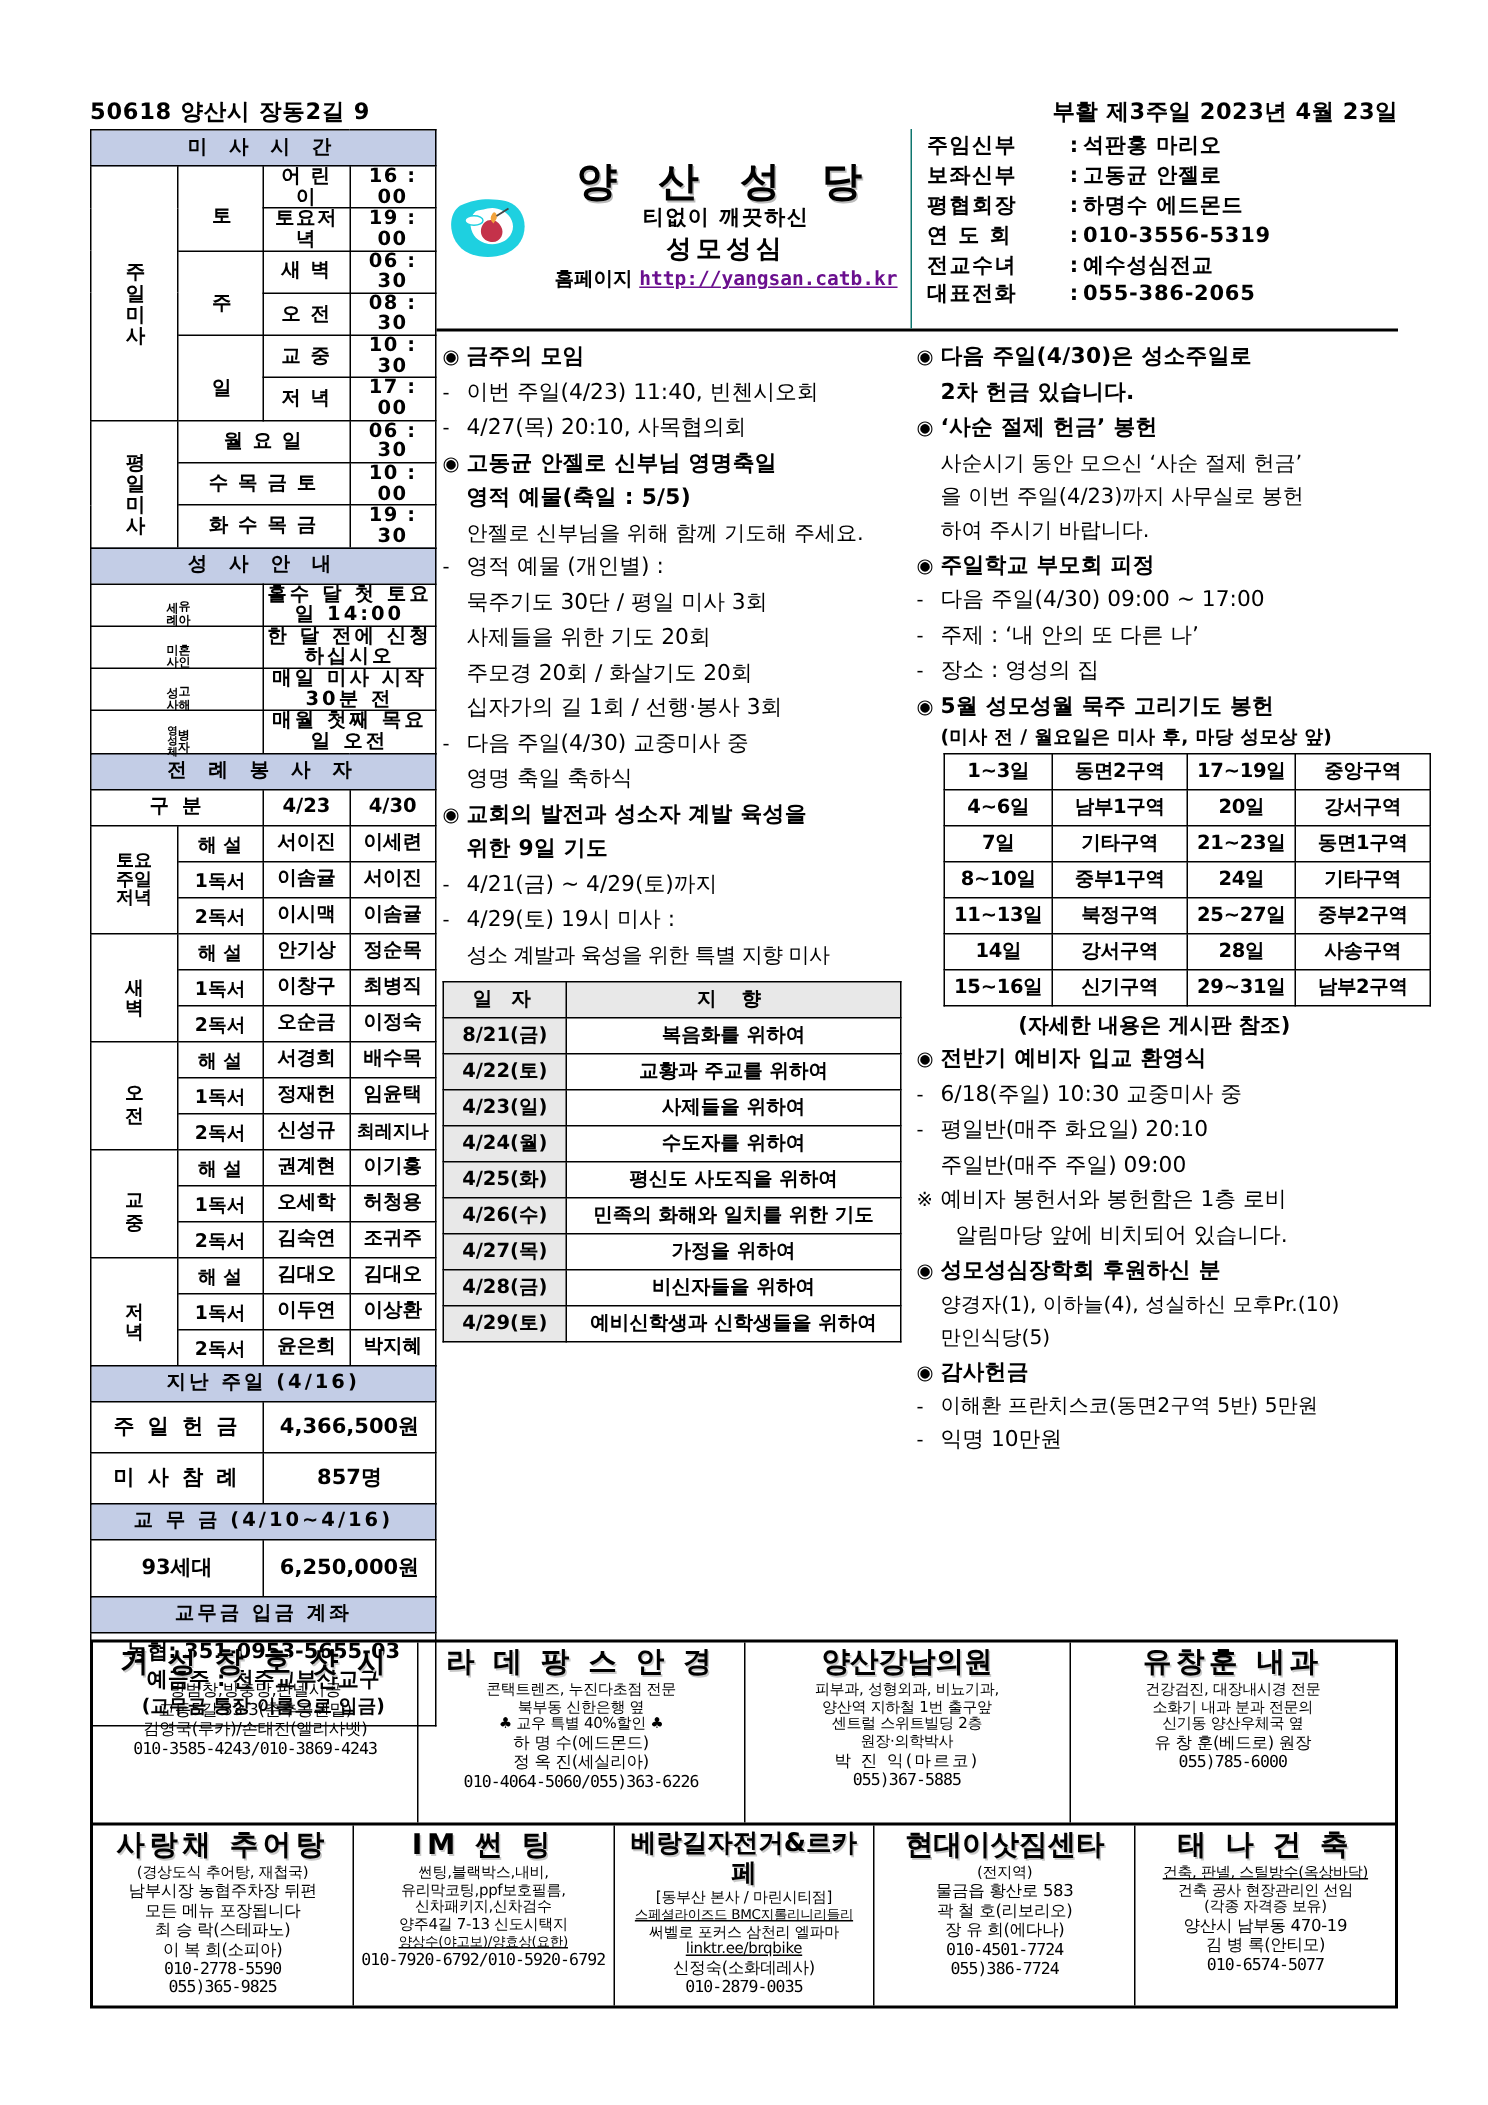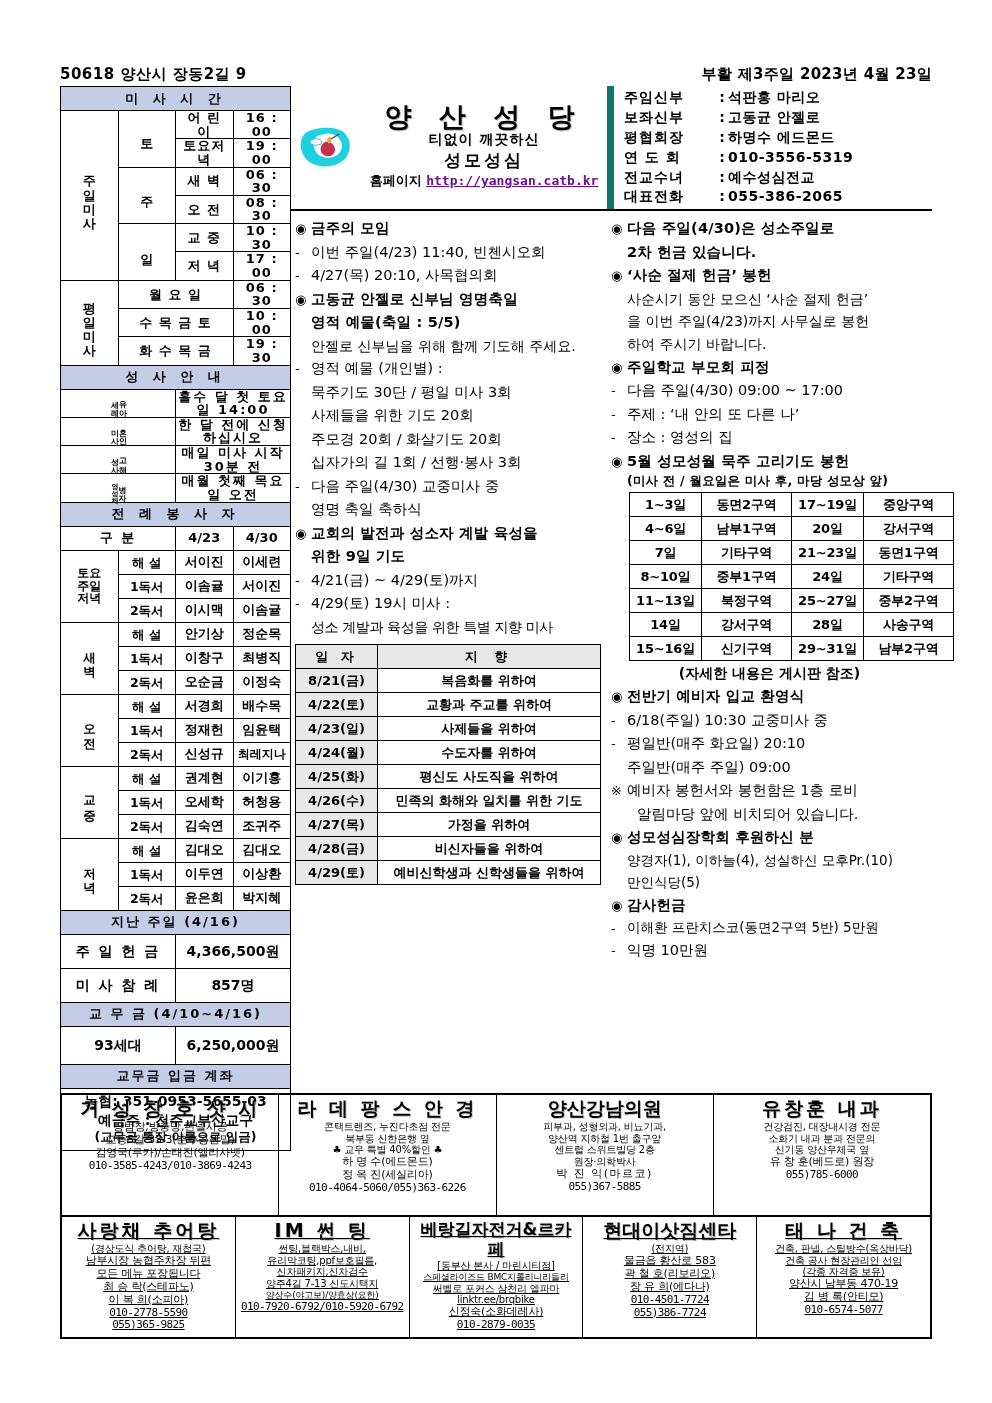--- a/index.html
+++ b/index.html
@@ -45,21 +45,21 @@
   .headrow { display:flex; border-bottom:2px solid #000; }
   .logobox { width:316px; flex:0 0 316px; display:flex; align-items:center;
              padding:4px 0 6px 4px; }
   .logomark { width:62px; flex:0 0 62px; height:62px; position:relative; margin-right:4px;}
   .church-title { font-size:27px; font-weight:800; letter-spacing:9px; color:#000;
                   text-align:center; line-height:1.05; text-shadow:1px 1px 0 #bbb; }
   .church-sub1 { font-size:14px; font-weight:700; letter-spacing:1px; text-align:center; }
   .church-sub2 { font-size:17px; font-weight:700; letter-spacing:3px; text-align:center; }
   .homerow { font-size:13px; text-align:center; font-weight:600; }
   .homerow a { color:#6a0f8e; text-decoration:underline; font-family:"DejaVu Sans Mono","Liberation Mono",monospace; font-size:13px;}
-  .priestbox { flex:1; border-left:7px solid #0f766e; padding:2px 6px 2px 10px; }
+  .priestbox { flex:1; border-left:1px solid #0f766e; padding:2px 6px 12px 10px; }
   .priestbox .prow { display:flex; font-size:14px; font-weight:700; line-height:1.42; }
   .priestbox .plbl { width:92px; flex:0 0 92px; letter-spacing:1px; text-align:justify; }
   .priestbox .pcol { width:12px; flex:0 0 12px; text-align:center;}
   .priestbox .pval { flex:1; letter-spacing:.5px; }
 
   
   .notes { padding:6px 2px 0 4px; }
   .item { display:flex; align-items:flex-start; font-size:14.5px; line-height:1.62; }
   .item .bul { width:16px; flex:0 0 16px; font-size:13px; line-height:1.5; padding-top:2px;}
   .item .txt { flex:1; }
@@ -76,21 +76,21 @@
   .intent td.d { background:#e8e8e8; width:82px; letter-spacing:0px;}
 
   
   .rosary { margin:3px 0 0 22px; width:292px; }
   .rosary td { height:26px; font-size:13px; font-weight:700; letter-spacing:-.2px; }
   .note-center { text-align:center; font-size:14px; font-weight:700; margin:4px 0 2px 0;}
 
   
   .ads { position:absolute; left:60px; top:1093px; width:872px; border:2px solid #000; }
   .adrow { display:flex; }
-  .adrow + .adrow { border-top:2px solid #000;text-decoration:underline; }
+  .adrow + .adrow { border-top:2px solid #000; }
   .ad { flex:1; border-left:1px solid #000; padding:3px 3px 4px 3px; text-align:center;
         overflow:hidden; height:120px; }
   .ad:first-child { border-left:none; }
   .ad .adname { font-size:19px; font-weight:800; letter-spacing:3px; line-height:1.15;
                 margin-bottom:1px; text-shadow:1px 1px 0 #c9c9c9;}
   .ad .adl { font-size:11px; line-height:1.18; letter-spacing:-.2px; }
   .ad .adl.sm { font-size:10px; }
   .ad .adl.xs { font-size:9px; }
   .ad .adl.num { font-family:"DejaVu Sans Mono","Liberation Mono",monospace; font-size:11px; letter-spacing:-.6px;}
   .ad .adl.u { text-decoration:underline; }

